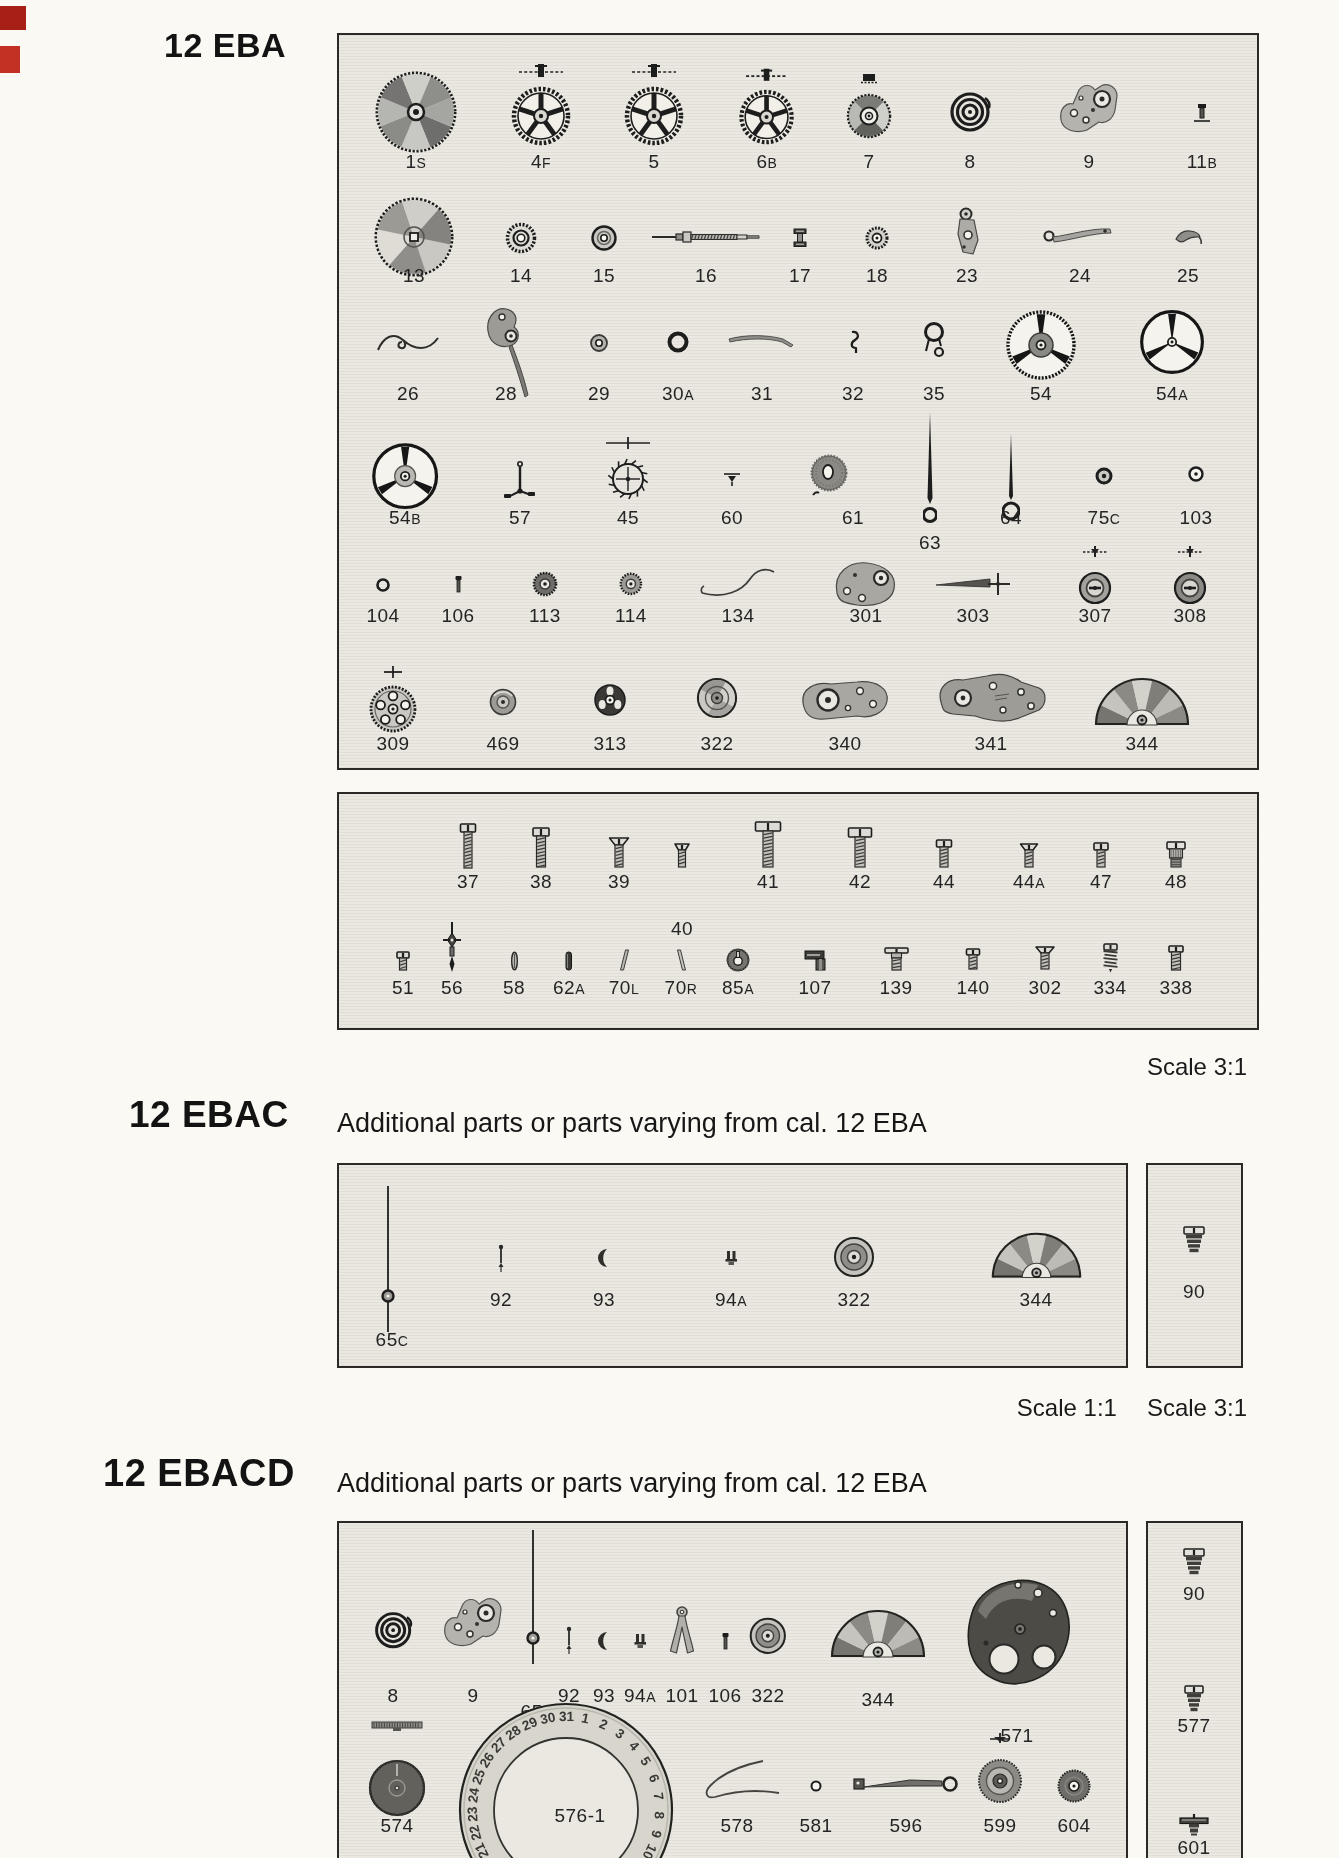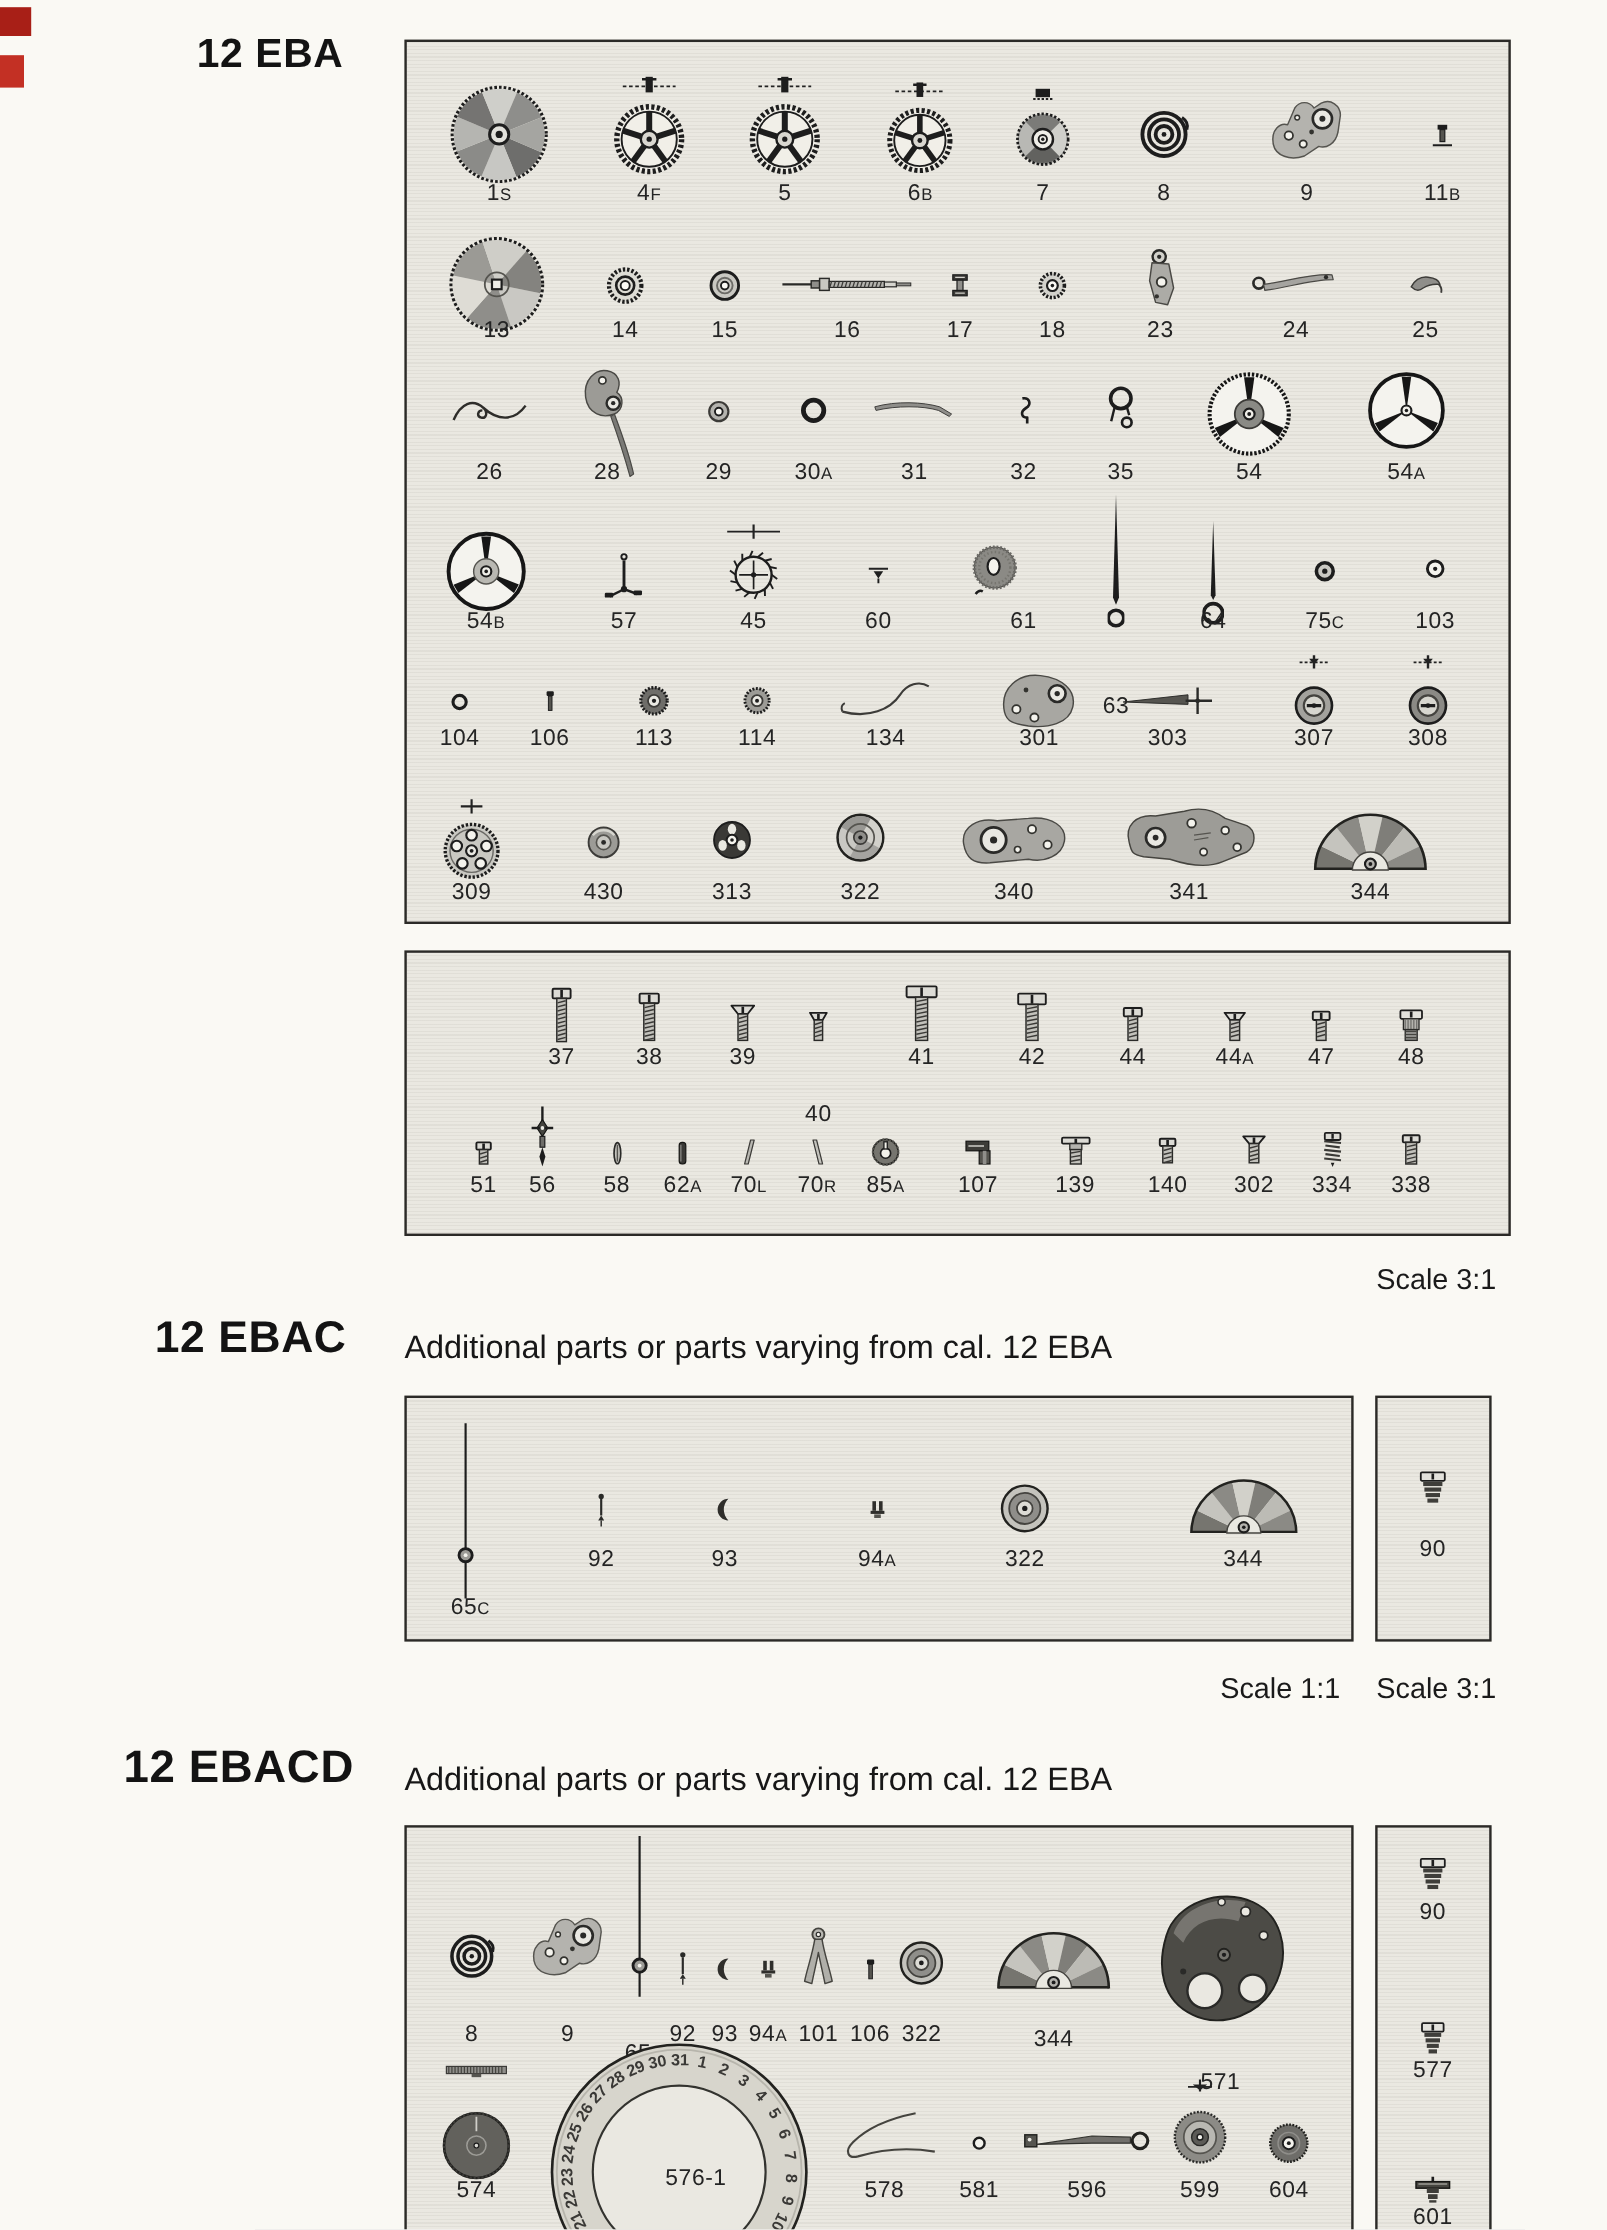--- a/index.html
+++ b/index.html
@@ -344,21 +344,21 @@
           <circle cx="20" cy="22" r="17" fill="none" stroke="#6b6a66" stroke-width="3" stroke-dasharray="1.5,1.5"></circle>
           <circle cx="20" cy="22" r="13" fill="none" stroke="#76756f" stroke-width="2" stroke-dasharray="1.2,2"></circle>
           <ellipse cx="19" cy="21" rx="5" ry="7" fill="#f4f3ed" stroke="#1d1d1d" stroke-width="1.8"></ellipse>
           <path d="M4,44 q3,-4 6,-2" fill="none" stroke="#1d1d1d" stroke-width="2" stroke-linejoin="round"></path>
         </svg></div>
       <div class="plabel" style="left: 829px; top: 508px; margin-left: 24px;">61</div>
       <div class="part" style="left: 923px; top: 412px;"><svg width="14" height="112" viewBox="0 0 14 112">
           <path d="M7,0 L9.5,86 L7,92 L4.5,86 Z" fill="#1d1d1d"></path>
           <circle cx="7" cy="103" r="6.5" fill="none" stroke="#1d1d1d" stroke-width="3"></circle>
         </svg></div>
-      <div class="plabel" style="left: 930px; top: 533px; margin-top: 46px;">63</div>
+      <div class="plabel" style="left: 930px; top: 533px;">63</div>
       <div class="part" style="left: 1002px; top: 434px;"><svg width="18" height="88" viewBox="0 0 18 88">
           <path d="M9,0 L11,62 L9,66 L7,62 Z" fill="#1d1d1d"></path>
           <circle cx="9" cy="77" r="8" fill="none" stroke="#1d1d1d" stroke-width="3"></circle>
         </svg></div>
       <div class="plabel" style="left: 1011px; top: 508px;">64</div>
       <div class="part" style="left: 1094px; top: 466px;"><svg width="20" height="20" viewBox="0 0 20 20">
           <circle cx="10" cy="10" r="7" fill="#c9c8c2" stroke="#1d1d1d" stroke-width="3"></circle>
           <circle cx="10" cy="10" r="2.2" fill="#1d1d1d" stroke="none" stroke-width="0"></circle>
         </svg></div>
       <div class="plabel" style="left: 1104px; top: 508px;">75<span class="sfx">C</span></div>
@@ -442,21 +442,21 @@
           <circle cx="28" cy="47" r="4.6" fill="#e9e8e2" stroke="#1d1d1d" stroke-width="1.8"></circle>
           <circle cx="28" cy="47" r="1.6" fill="#1d1d1d" stroke="none" stroke-width="0"></circle>
         </svg></div>
       <div class="plabel" style="left: 393px; top: 734px;">309</div>
       <div class="part" style="left: 488px; top: 687px;"><svg width="30" height="30" viewBox="0 0 30 30">
           <circle cx="15" cy="15" r="12.5" fill="#9c9b96" stroke="#3c3b38" stroke-width="1.6"></circle>
           <path d="M6,9 A12,12 0 0 1 24,9" fill="none" stroke="#d7d6cf" stroke-width="2" stroke-linejoin="round"></path>
           <circle cx="15" cy="15" r="6" fill="#c9c8c2" stroke="#55544f" stroke-width="1.4"></circle>
           <circle cx="15" cy="15" r="2" fill="#2a2a28" stroke="none" stroke-width="0"></circle>
         </svg></div>
-      <div class="plabel" style="left: 503px; top: 734px;">430</div>
+      <div class="plabel" style="left: 503px; top: 734px;">469</div>
       <div class="part" style="left: 592px; top: 682px;"><svg width="36" height="36" viewBox="0 0 36 36">
           <circle cx="18" cy="18" r="15" fill="#3a3936" stroke="#1d1d1d" stroke-width="1.5"></circle>
           <ellipse cx="18.0" cy="9.0" rx="3.5" ry="4.5" fill="#e9e8e1"></ellipse>
           <ellipse cx="25.8" cy="22.5" rx="3.5" ry="4.5" fill="#e9e8e1"></ellipse>
           <ellipse cx="10.2" cy="22.5" rx="3.5" ry="4.5" fill="#e9e8e1"></ellipse>
           <circle cx="18" cy="18" r="4.4" fill="#f4f3ed" stroke="#1d1d1d" stroke-width="1.6"></circle>
           <circle cx="18" cy="18" r="1.5" fill="#1d1d1d" stroke="none" stroke-width="0"></circle>
         </svg></div>
       <div class="plabel" style="left: 610px; top: 734px;">313</div>
       <div class="part" style="left: 695px; top: 676px;"><svg width="44" height="44" viewBox="0 0 44 44">

